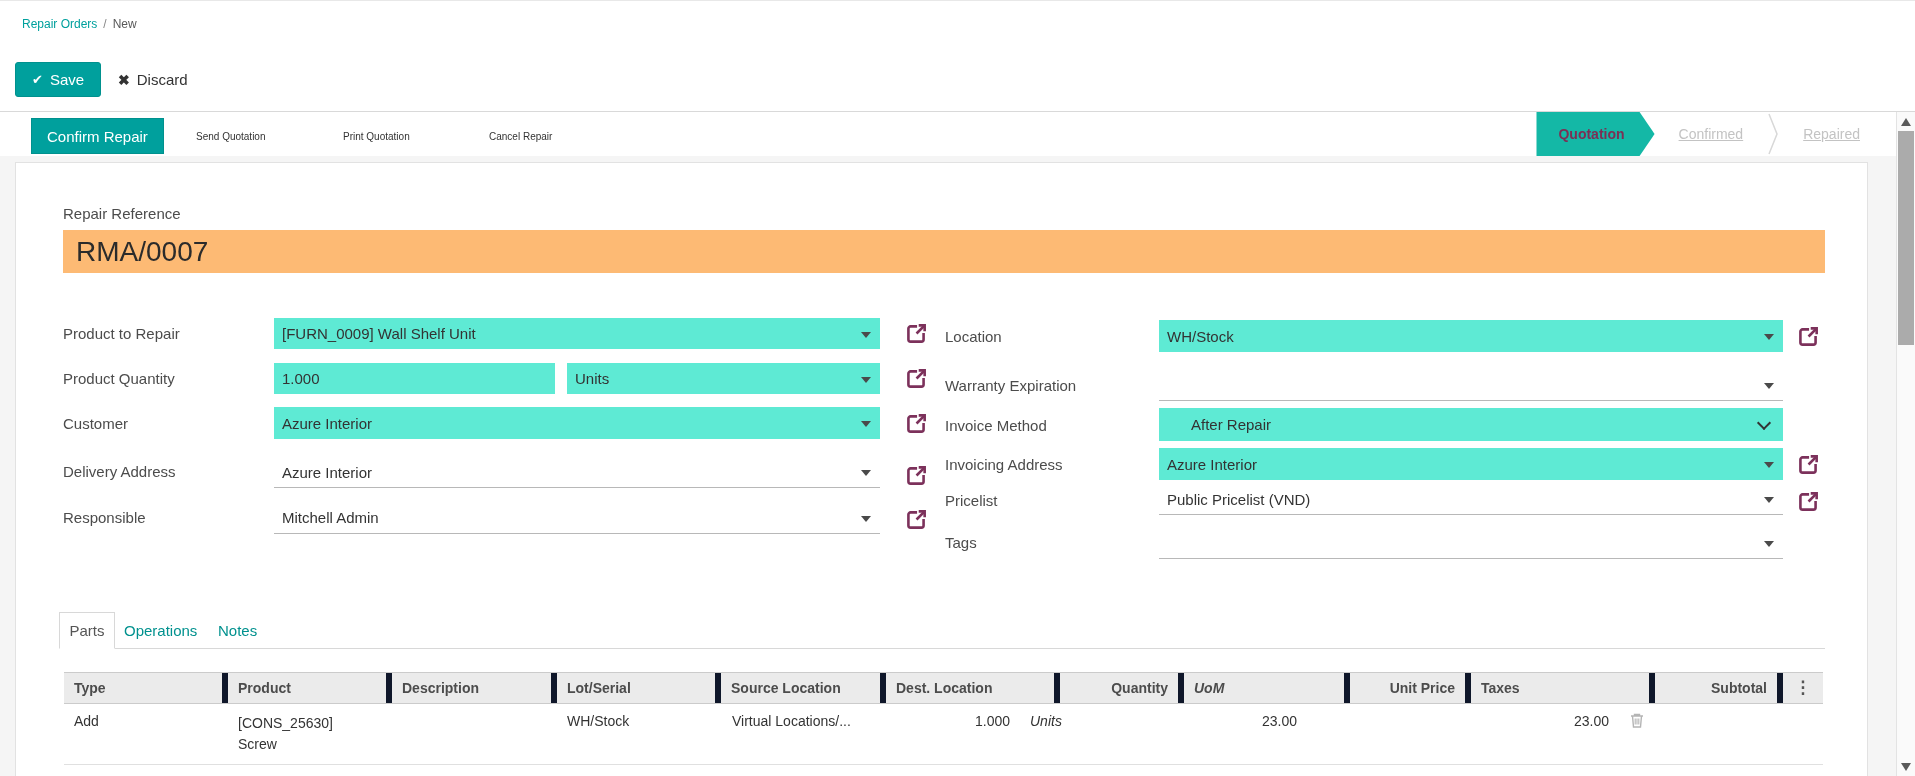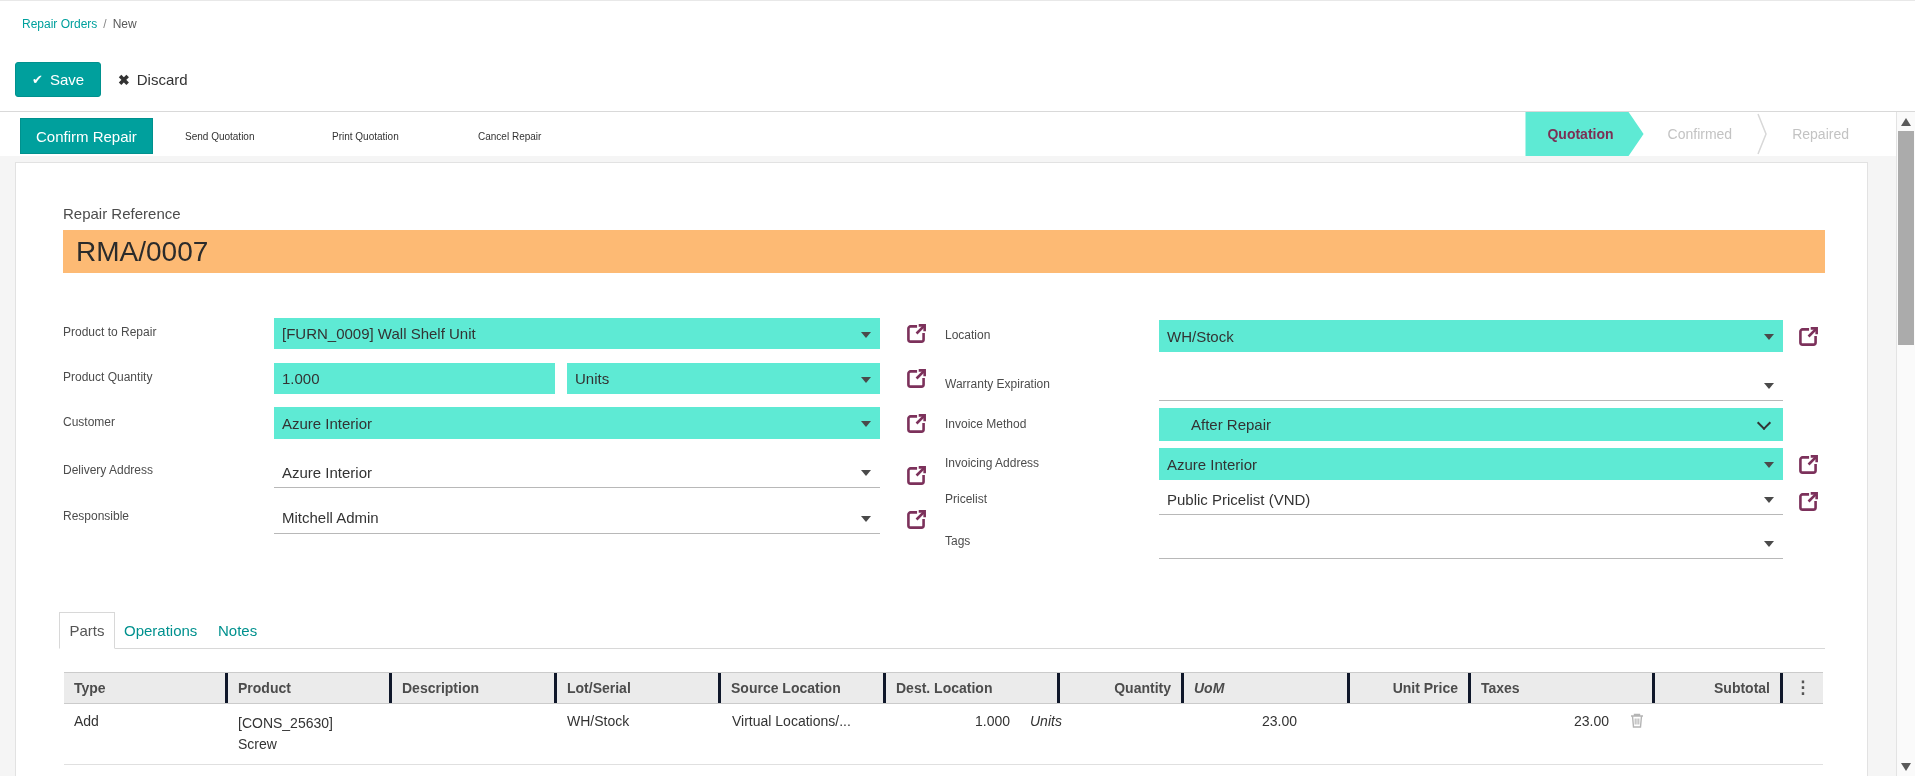--- a/index.html
+++ b/index.html
@@ -25,49 +25,49 @@
   .btn-discard {
     left:118px; top:61px; height:35px; font-size:15px; color:#333;
     display:flex; align-items:center; gap:7px; cursor:pointer;
   }
   .icon-check { font-size:13px; }
   .icon-x { font-size:14px; font-weight:bold; }
 
   .hairline-top { left:0; top:110px; width:1915px; height:1px; background:#d9d9d9; }
 
   
-  .header-band { left:5px; top:111px; width:1896px; height:44px; background:#fff; }
+  .header-band { left:16px; top:111px; width:1896px; height:44px; background:#fff; }
   .btn-confirm {
     left:15px; top:6px; height:36px; padding:0 15px; background:#00a09d; color:#fff;
     border:1px solid #00918e; font-size:15px; display:flex; align-items:center; cursor:pointer;
   }
   .hdr-text-btn { top:6px; height:36px; display:flex; align-items:center; font-size:10px; color:#333; cursor:pointer; }
   .pos-send { left:180px; } .pos-print { left:327px; } .pos-cancel { left:473px; }
 
   .statusbar { right:28px; top:0; height:44px; display:flex; align-items:center; }
   .stage-active {
-    height:44px; display:flex; align-items:center; background:#5eead4;
+    height:44px; display:flex; align-items:center; background:#14b8a6;
     padding:0 30px 0 22px; font-size:14px; font-weight:bold; color:#7c2f55;
     clip-path:polygon(0 0, calc(100% - 15px) 0, 100% 50%, calc(100% - 15px) 100%, 0 100%);
     cursor:pointer;
   }
-  .stage { height:44px; display:flex; align-items:center; padding:0 24px; font-size:14px; color:#c3c3c3; cursor:pointer; }
+  .stage { height:44px; display:flex; align-items:center; padding:0 24px; font-size:14px; color:#c3c3c3; cursor:pointer;text-decoration:underline; }
   .stage-divider { width:12px; height:44px; }
 
   
   .content-bg { left:0; top:155px; width:1896px; height:621px; background:#f5f5f5; }
   .sheet { left:15px; top:161px; width:1853px; height:620px; background:#fff; border:1px solid #e2e2e2; border-bottom:none; }
 
   .ref-label { left:63px; top:204px; font-size:15px; font-weight:500; color:#4c4c4c; }
   .ref-banner {
     left:63px; top:229px; width:1762px; height:43px; background:#fdba74;
     display:flex; align-items:center; padding-left:13px; font-size:28px; color:#2b2b2b;
   }
 
-  .flabel { font-size:12px; font-weight:500; color:#4c4c4c; }
+  .flabel { font-size:15px; font-weight:500; color:#4c4c4c; }
   .field {
     display:flex; align-items:center; font-size:15px; color:#333;
     padding:0 26px 0 8px; position:absolute; cursor:text;
   }
   .lav { background:#5eead4; }
   .plain { background:#fff; border-bottom:1px solid #b8b8b8; }
   .caret {
     position:absolute; right:9px; top:50%; margin-top:-2px;
     width:0; height:0; border-left:5px solid transparent; border-right:5px solid transparent;
     border-top:6px solid #4a4a4a; cursor:pointer;
@@ -87,21 +87,21 @@
   }
   .tab { top:611px; height:37px; display:flex; align-items:center; font-size:15px; color:#00918e; cursor:pointer; }
   .pos-operations { left:124px; } .pos-notes { left:218px; }
 
   
   .thead {
     left:64px; top:671px; width:1759px; height:32px; background:#ebebeb;
     border-top:1px solid #cbcbcb; border-bottom:1px solid #cbcbcb;
     display:flex; font-size:14px; font-weight:600; color:#4c4c4c;
   }
-  .th { display:flex; align-items:center; padding:0 10px; border-right:3px solid #0f172a; overflow:hidden; white-space:nowrap; }
+  .th { display:flex; align-items:center; padding:0 10px; border-right:6px solid #0f172a; overflow:hidden; white-space:nowrap; }
   .th:last-child { border-right:none; }
   .th.num { justify-content:flex-end; }
   .trow { left:64px; top:703px; width:1759px; height:61px; border-bottom:1px solid #e0e0e0; display:flex; font-size:14px; color:#333; }
   .td { padding:9px 10px 0 10px; overflow:hidden; white-space:nowrap; }
   .td.num { text-align:right; }
   .dots-icon { font-size:17px; font-weight:bold; color:#555; cursor:pointer; line-height:30px; text-align:center; width:100%; }
 
   
   .c0{width:164px;} .c1{width:164px;} .c2{width:165px;} .c3{width:164px;}
   .c4{width:165px;} .c5{width:174px;} .c6{width:124px;} .c7{width:166px;font-style:italic;}

